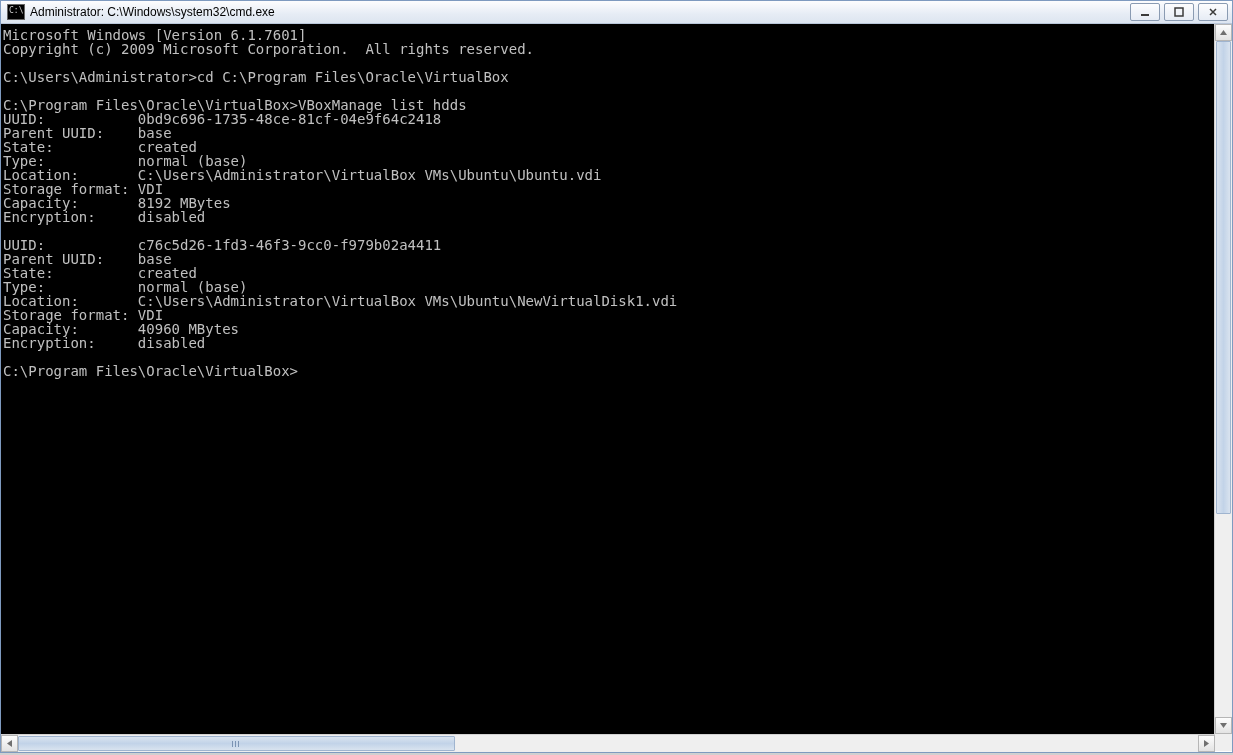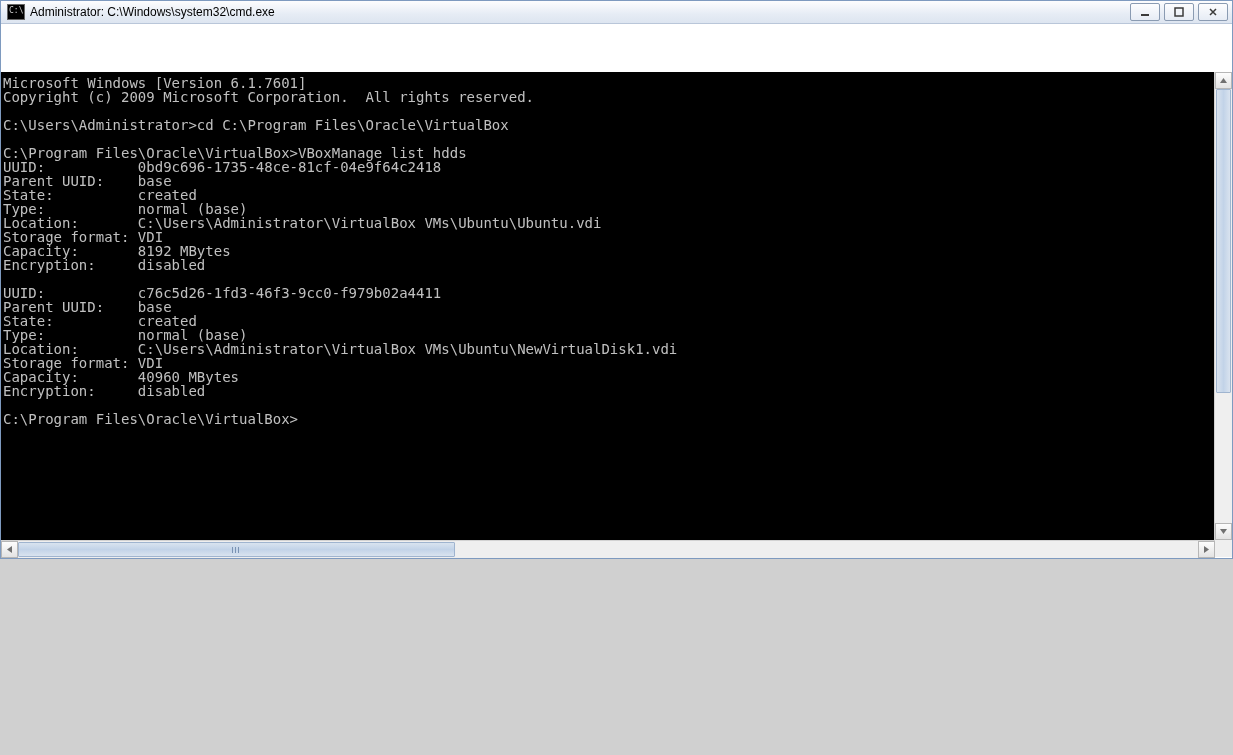--- a/index.html
+++ b/index.html
@@ -6,21 +6,21 @@
     margin: 0;
     padding: 0;
     width: 1233px;
     height: 755px;
     font-family: "Segoe UI", Tahoma, sans-serif;
     background: #d0d0d0;
     overflow: hidden;
   }
   .window {
     width: 1233px;
-    height: 559px;
+    height: 753px;
     background: #84cc16;
     border: 1px solid #7e9abf;
     box-sizing: border-box;
     position: relative;
     display: flex;
     flex-direction: column;
   }
   .titlebar {
     height: 22px;
     background: linear-gradient(#fdfdfe, #e6ecf5 60%, #dde5f0);
@@ -73,21 +73,20 @@
   .client {
     flex: 1 1 auto;
     display: flex;
     flex-direction: column;
     background: #fff;
   }
   .term-wrap {
     flex: 1 1 auto;
     display: flex;
     min-height: 0;
-    margin-top: 48px;
   }
   .terminal {
     flex: 1 1 auto;
     background: #000;
     color: #c0c0c0;
     font-family: Consolas, "Lucida Console", monospace;
     font-size: 14px;
     line-height: 14px;
     padding: 4px 0 4px 2px;
     white-space: pre;

